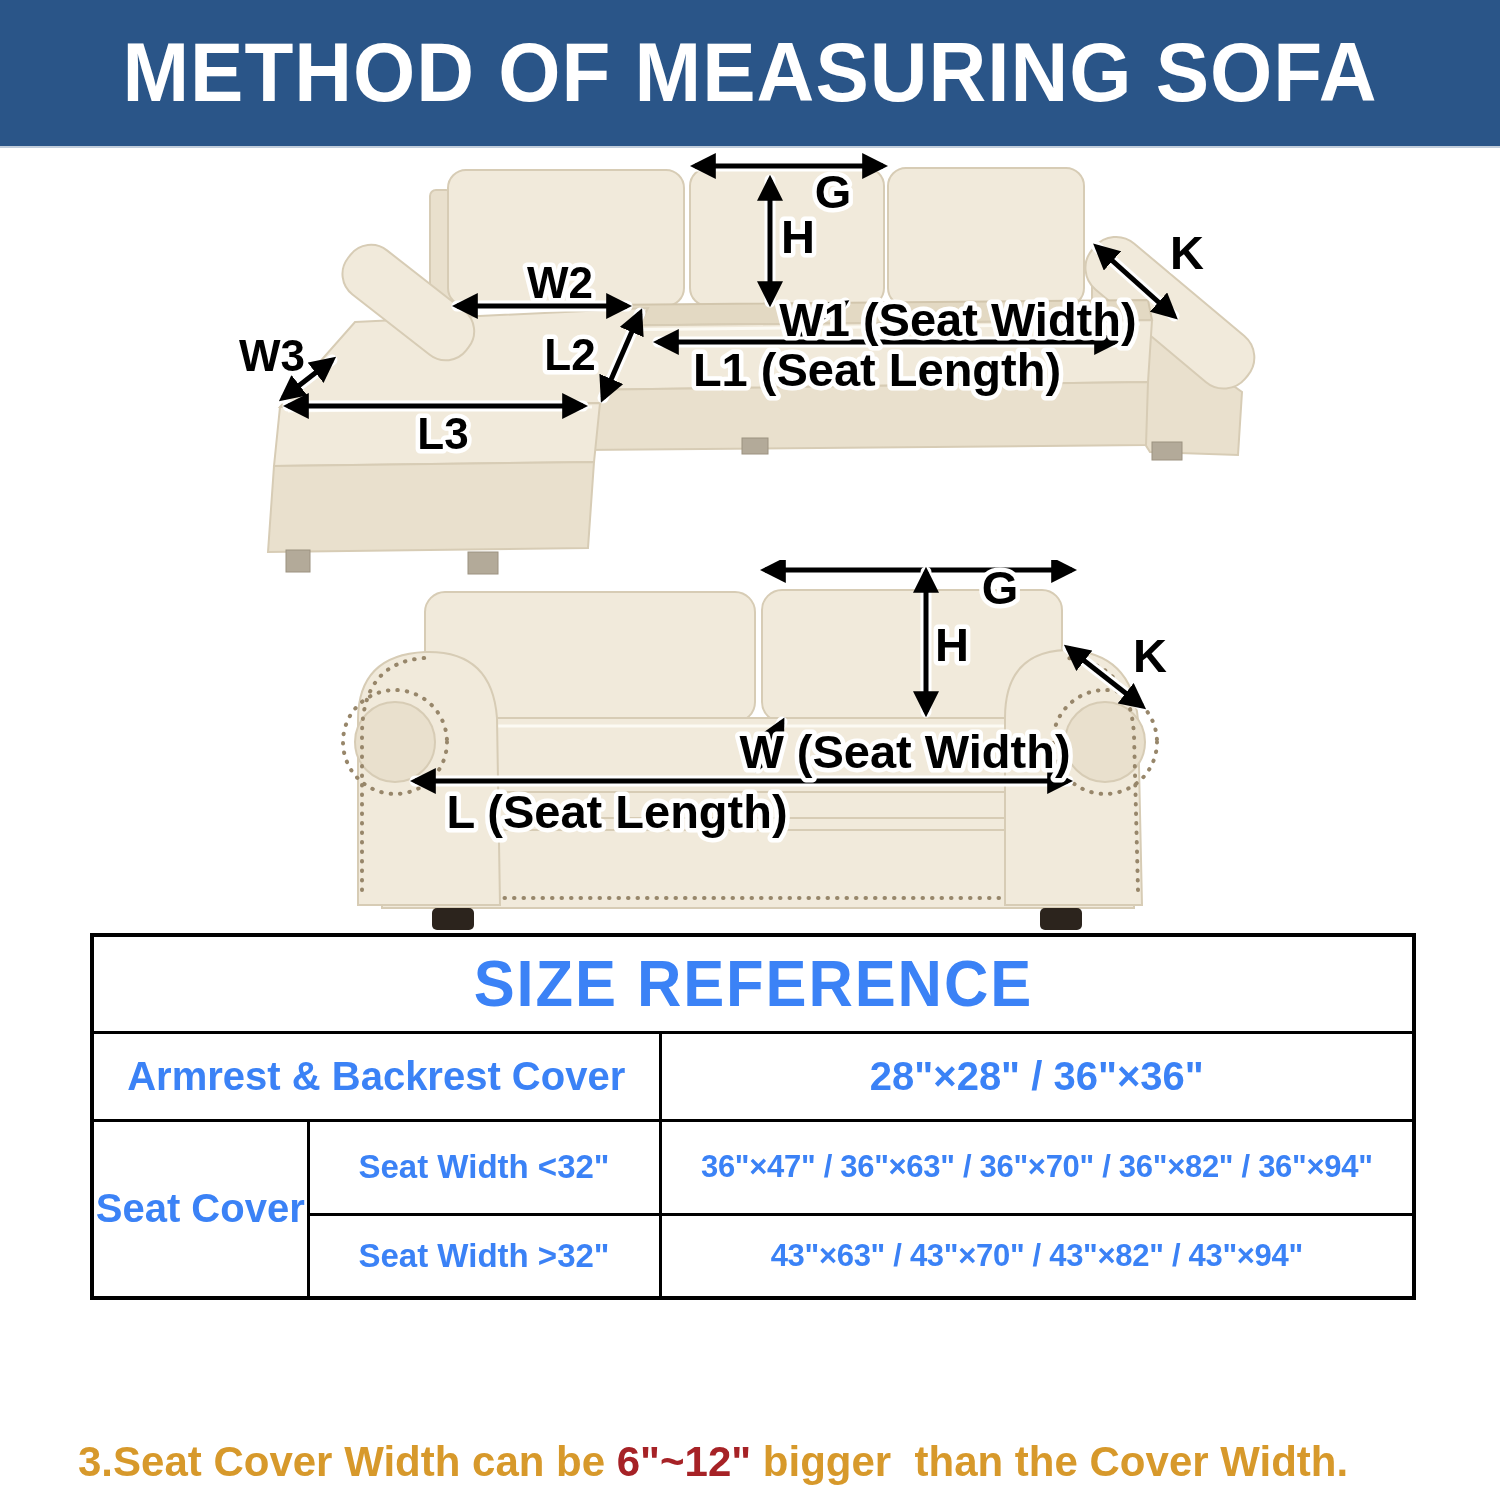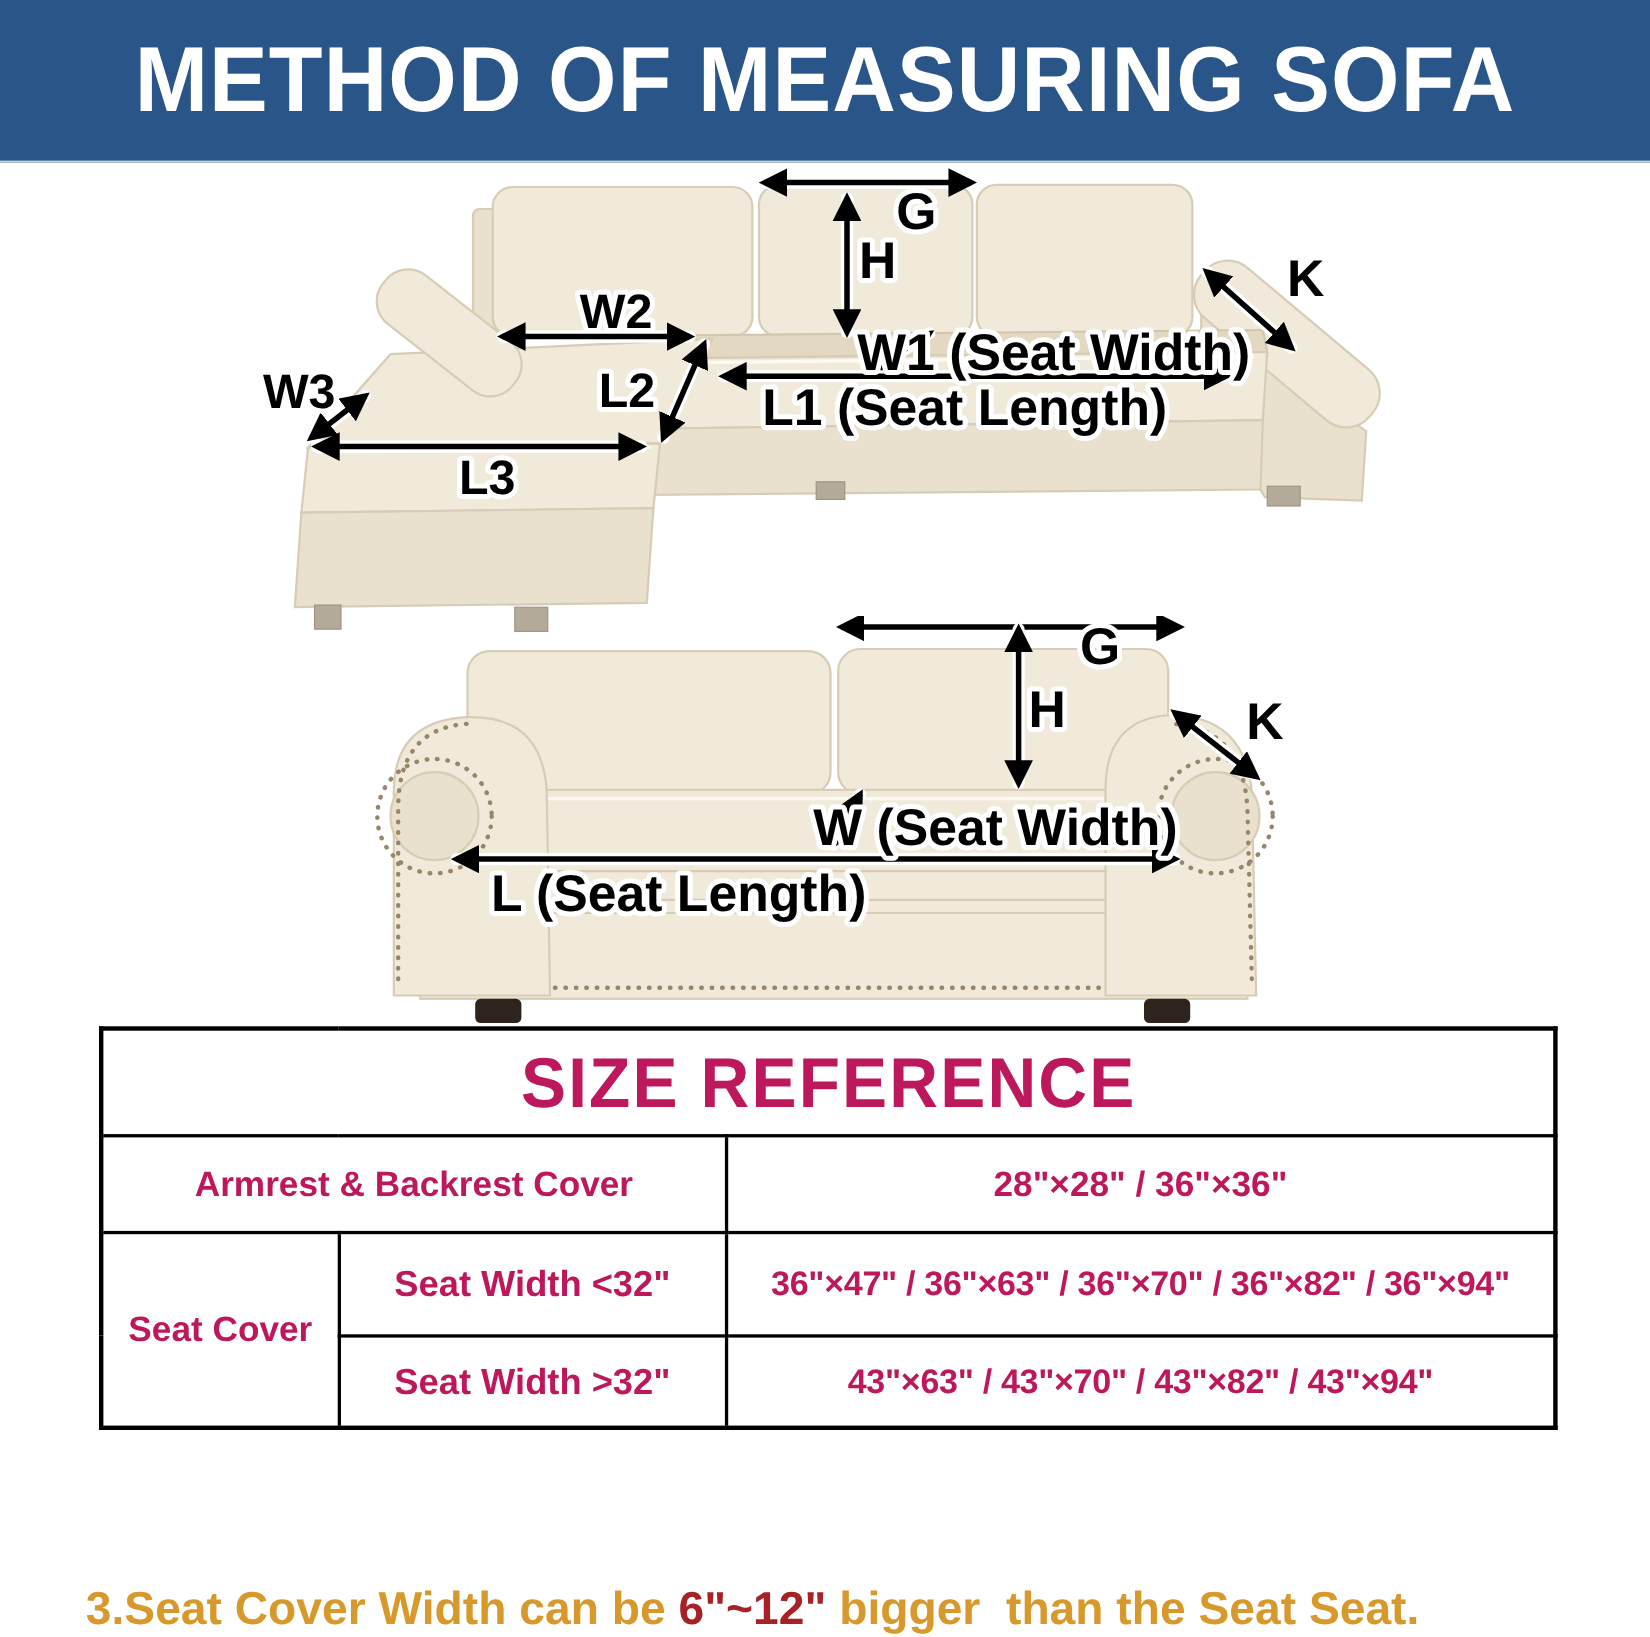--- a/index.html
+++ b/index.html
@@ -29,24 +29,24 @@
   .shaft{stroke:#000000;stroke-width:5;fill:none;}
 
   .lbl{font-family:"Liberation Sans",sans-serif;font-weight:bold;font-size:44px;fill:#000;
        stroke:#ffffff;stroke-width:9px;stroke-linejoin:round;paint-order:stroke;text-anchor:middle;}
   .lbl-lg{font-size:47px;}
 
   
   .size-table{position:absolute;left:90px;top:933px;width:1322px;height:367px;
               border-collapse:collapse;table-layout:fixed;}
   .size-table td{border:3px solid #000;text-align:center;vertical-align:middle;
-                 color:#be185d;padding:0;}
+                 color:#3b82f6;padding:0;}
   .size-table{border:4px solid #000;}
   .tbl-title{font-size:64px;font-weight:bold;letter-spacing:2px;transform:scaleX(0.96);}
-  .tbl-big{font-size:32px;font-weight:bold;}
+  .tbl-big{font-size:40px;font-weight:bold;}
   .tbl-med{font-size:33px;font-weight:bold;}
   .tbl-val{font-size:31px;font-weight:bold;letter-spacing:-0.3px;}
   .row-title{height:97px;}
   .row-armrest{height:88px;}
   .row-seat1{height:94px;}
   .row-seat2{height:84px;}
 
   
   .notes{position:absolute;left:78px;top:1312px;width:1360px;color:#D7992B;
          font-weight:bold;font-size:42px;line-height:60px;white-space:pre-wrap;}
@@ -238,18 +238,18 @@
       <td class="tbl-val">36"×47" / 36"×63" / 36"×70" / 36"×82" / 36"×94"</td>
     </tr>
     <tr class="row-seat2">
       <td class="tbl-med">Seat Width &gt;32"</td>
       <td class="tbl-val">43"×63" / 43"×70" / 43"×82" / 43"×94"</td>
     </tr>
   </tbody>
     </table>
 
   <div class="notes">
-    <div><span>3.Seat Cover Width can be </span><span class="hl">6"~12"</span><span> bigger  than the Seat Seat.</span></div>
+    <div><span>3.Seat Cover Width can be </span><span class="hl">6"~12"</span><span> bigger  than the Cover Width.</span></div>
     
     
   </div>
 
 </div>
 
 </body></html>

